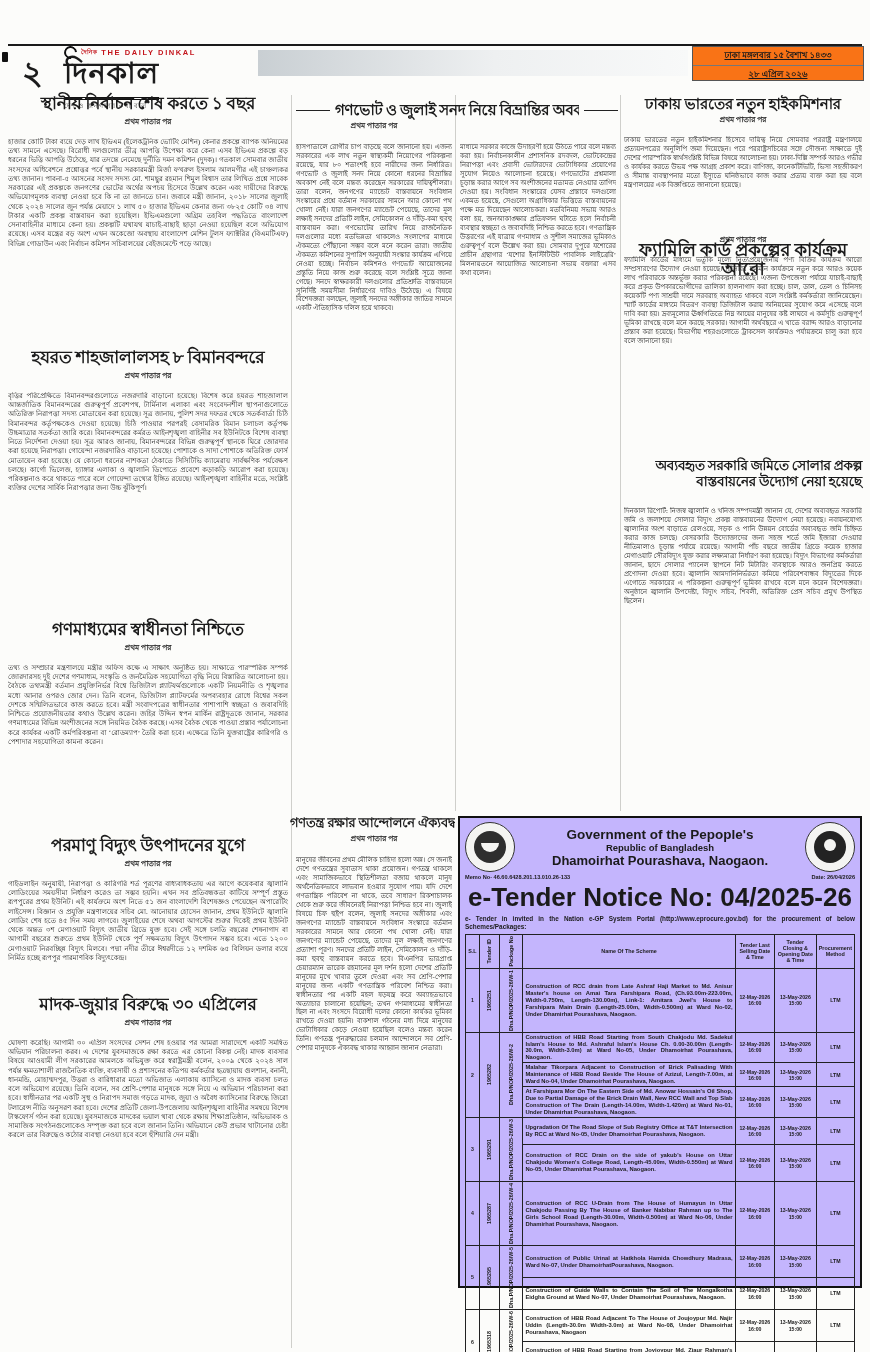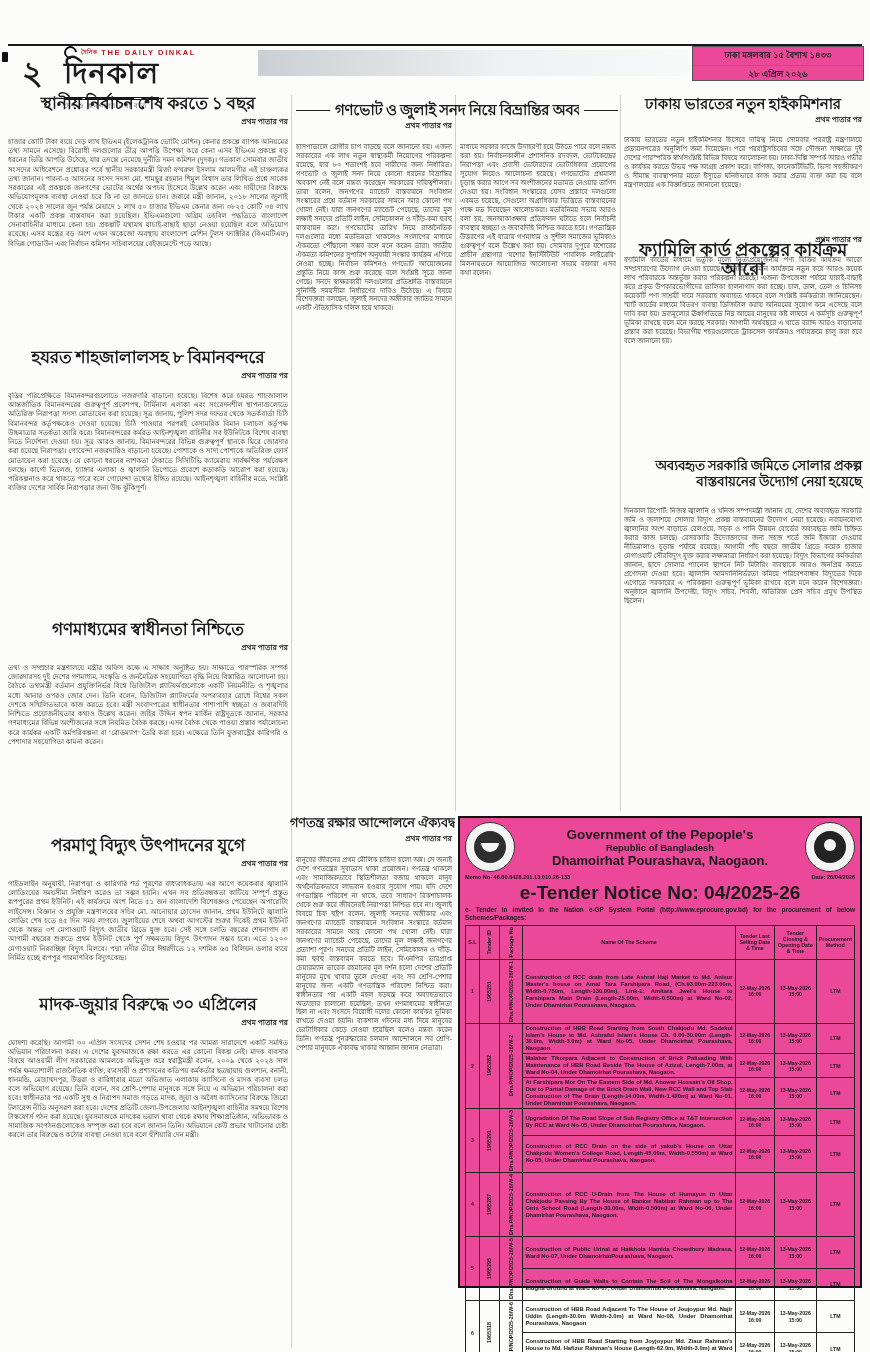--- a/index.html
+++ b/index.html
@@ -12,51 +12,51 @@
   .corner-ink{left:2px;top:52px;width:6px;height:10px;background:#111;border-radius:1px;}
   .pagenum{left:22px;top:48px;font-size:32px;font-weight:bold;}
   .logo-block{left:64px;top:46px;width:210px;}
   .logo-top{display:flex;align-items:center;gap:4px;}
   .crescent{width:9px;height:9px;border-radius:50%;border:2px solid #111;border-right-color:transparent;transform:rotate(40deg);}
   .kicker{color:#c4151c;font-size:6px;font-weight:bold;letter-spacing:.4px;}
   .overline{color:#c4151c;font-size:7.5px;font-weight:bold;letter-spacing:1.6px;font-family:"Liberation Sans",sans-serif;}
   .logotype{font-size:29px;font-weight:bold;line-height:1;letter-spacing:1px;border-bottom:3px double #111;display:inline-block;padding-bottom:9px;}
   .tagline{font-size:6.5px;color:#444;margin-top:1px;letter-spacing:1px;}
   .grad-band{left:258px;top:50px;width:430px;height:26px;background:linear-gradient(90deg,#c9cfd3,#eef0f1 55%,#f8f9f9);}
-  .date-box{left:692px;top:46px;width:170px;height:33px;border:1px solid #555;background:#ec4899;
-            font-size:8.5px;text-align:center;font-weight:bold;}
+  .date-box{left:692px;top:46px;width:170px;height:33px;border:1px solid #555;background:#f97316;
+            font-size:8.5px;text-align:center;font-weight:bold;text-decoration:underline;}
   .date-box .r1{padding:2px 0;border-bottom:1px solid #777;}
   .date-box .r2{padding:2px 0;}
 
   
   .vrule{width:0;border-left:1px solid #cfcfcb;}
   .headline{font-weight:bold;text-align:center;line-height:1.08;letter-spacing:-.2px;}
-  .byline{font-size:7.5px;text-align:right;font-weight:bold;}
+  .byline{font-size:7.5px;text-align:center;font-weight:bold;}
   .body-text{font-size:6.8px;line-height:1.32;text-align:justify;overflow:hidden;word-break:break-word;color:#222;margin-top:11px;}
   .c1body{font-size:7px;}
   .dash-head{display:flex;align-items:center;gap:5px;}
   .dash-head .dash{flex:0 0 34px;border-top:1.5px solid #222;}
   .dash-head .ht{flex:1;text-align:center;font-weight:bold;font-size:15px;letter-spacing:-.3px;white-space:nowrap;overflow:hidden;}
   .solar-head{font-weight:bold;font-size:13.5px;line-height:1.15;text-align:right;letter-spacing:-.3px;}
 
   
-  .tender{left:458px;top:816px;width:404px;height:472px;border:2px solid #111;background:#ec4899;
+  .tender{left:458px;top:816px;width:404px;height:472px;border:2px solid #111;background:#c4b5fd;
           font-family:"Liberation Sans","DejaVu Sans",sans-serif;box-sizing:border-box;padding:4px 5px;}
   .t-head{display:flex;align-items:center;justify-content:space-between;}
   .seal{width:48px;height:48px;border-radius:50%;border:1.5px solid #333;display:flex;align-items:center;justify-content:center;flex:0 0 auto;background:#f4f4f2;}
   .seal .inner{width:32px;height:32px;border-radius:50%;background:#2e2e2e;position:relative;}
   .seal .inner:after{content:"";position:absolute;left:7px;top:12px;width:18px;height:9px;background:#f4f4f2;border-radius:0 0 9px 9px;}
   .seal.right .inner{background:#232323;}
   .seal.right .inner:after{left:10px;top:8px;width:12px;height:12px;border-radius:50%;background:#f4f4f2;}
   .gov-lines{text-align:center;flex:1;padding:0 6px;}
   .gov1{font-size:13.5px;font-weight:bold;}
   .gov2{font-size:9.5px;font-weight:bold;}
   .gov3{font-size:13px;font-weight:bold;}
   .memo-row{display:flex;justify-content:space-between;font-size:5.6px;font-weight:bold;margin-top:2px;}
-  .notice-title{text-align:center;font-size:19px;font-weight:bold;margin:2px 0 2px;}
+  .notice-title{text-align:center;font-size:26px;font-weight:bold;margin:2px 0 2px;}
   .t-intro{font-size:6.4px;font-weight:bold;text-align:justify;line-height:1.25;}
   table.sch{border-collapse:collapse;width:100%;margin-top:3px;}
   table.sch td,table.sch th{border:1px solid #222;padding:1px 2px;vertical-align:middle;}
   table.sch th{font-size:5.4px;line-height:1.15;text-align:center;font-weight:bold;}
   .cell-scheme{font-size:5.8px;font-weight:600;line-height:1.2;text-align:justify;}
   .cell-sm{font-size:5.2px;text-align:center;font-weight:600;line-height:1.2;}
   .vert{writing-mode:vertical-rl;transform:rotate(180deg);font-size:5.4px;font-weight:600;text-align:center;margin:0 auto;}
 </style>
 </head>
 <body>

